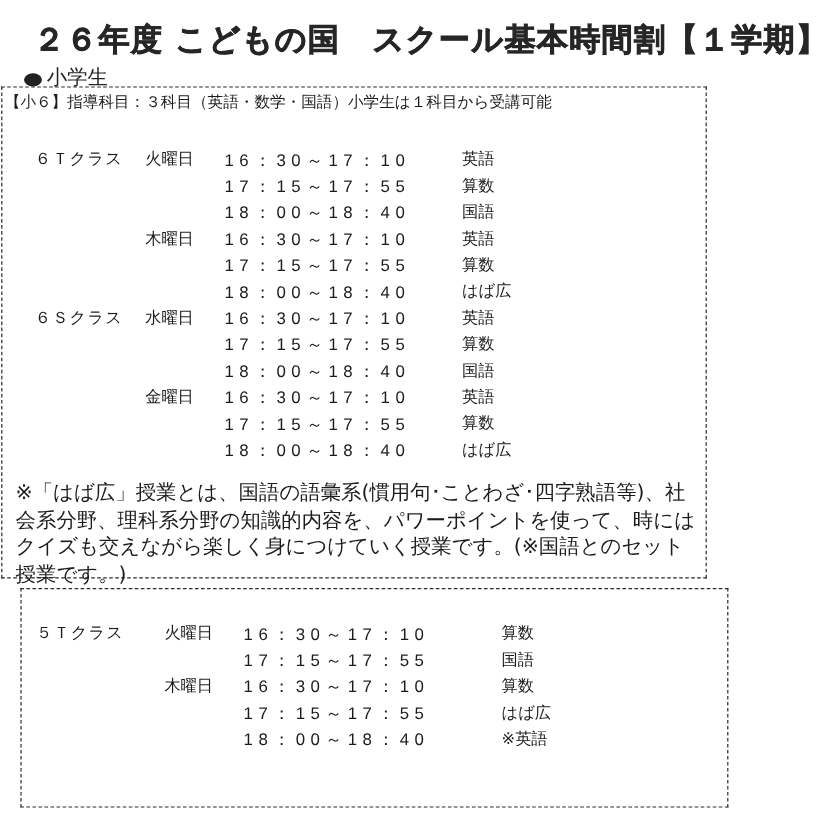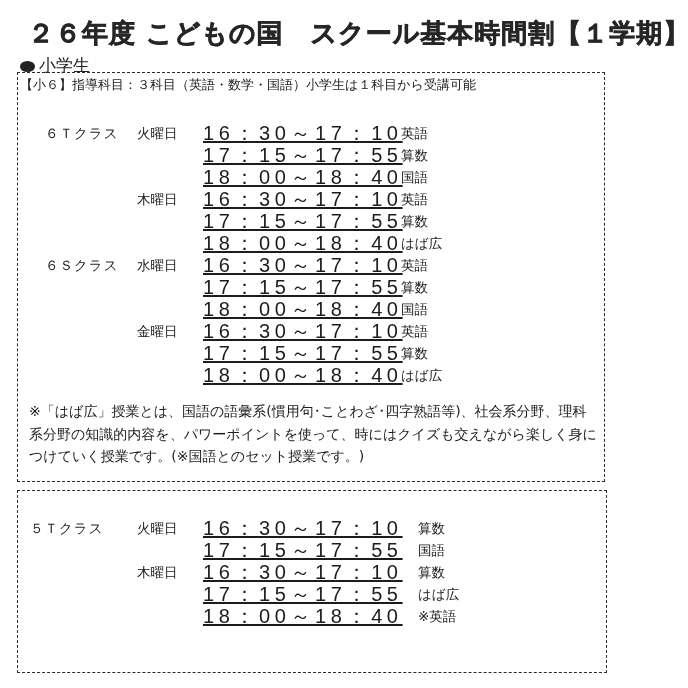--- a/index.html
+++ b/index.html
@@ -36,46 +36,46 @@
       width: 15px; height: 11px;
       border-radius: 50%;
       background: #222;
       margin-right: 4px;
       margin-top: 2px;
     }
     .box {
       position: absolute;
       border: 1.5px dashed #2a2a2a;
     }
-    #box1 { left: 17px; top: 72px; width: 588px; height: 410px; }
+    #box1 { left: 1px; top: 72px; width: 588px; height: 410px; }
     #box2 { left: 17px; top: 490px; width: 590px; height: 183px; }
 
     .box-header {
       position: absolute;
       left: 2px; top: 3px;
       font-size: 13px;
       white-space: nowrap;
       color: #1c1c1c;
     }
     .row {
       position: absolute;
       height: 22px;
       font-size: 13.5px;
       line-height: 22px;
       white-space: nowrap;
     }
     .cell { position: absolute; top: 0; }
     .c-class { letter-spacing: 1px; }
     .c-day { }
-    .c-time { letter-spacing: 4.6px; font-family: "Liberation Sans", sans-serif; font-size: 20px; text-decoration: underline; }
+    .c-time { letter-spacing: 4.6px; font-family: "Liberation Sans", sans-serif; font-size: 14px; }
     .c-subj { }
 
     .footnote {
       position: absolute;
-      font-size: 14px;
+      font-size: 17px;
       line-height: 22.5px;
       color: #1c1c1c;
     }
     #box1 .footnote { left: 11px; top: 327px; width: 570px; }
     #box2 .footnote { left: 15px; top: 156px; width: 560px; white-space: nowrap; }
   </style>
 </head>
 <body>
 
 <div class="title">２６年度 こどもの国　スクール基本時間割【１学期】</div>

